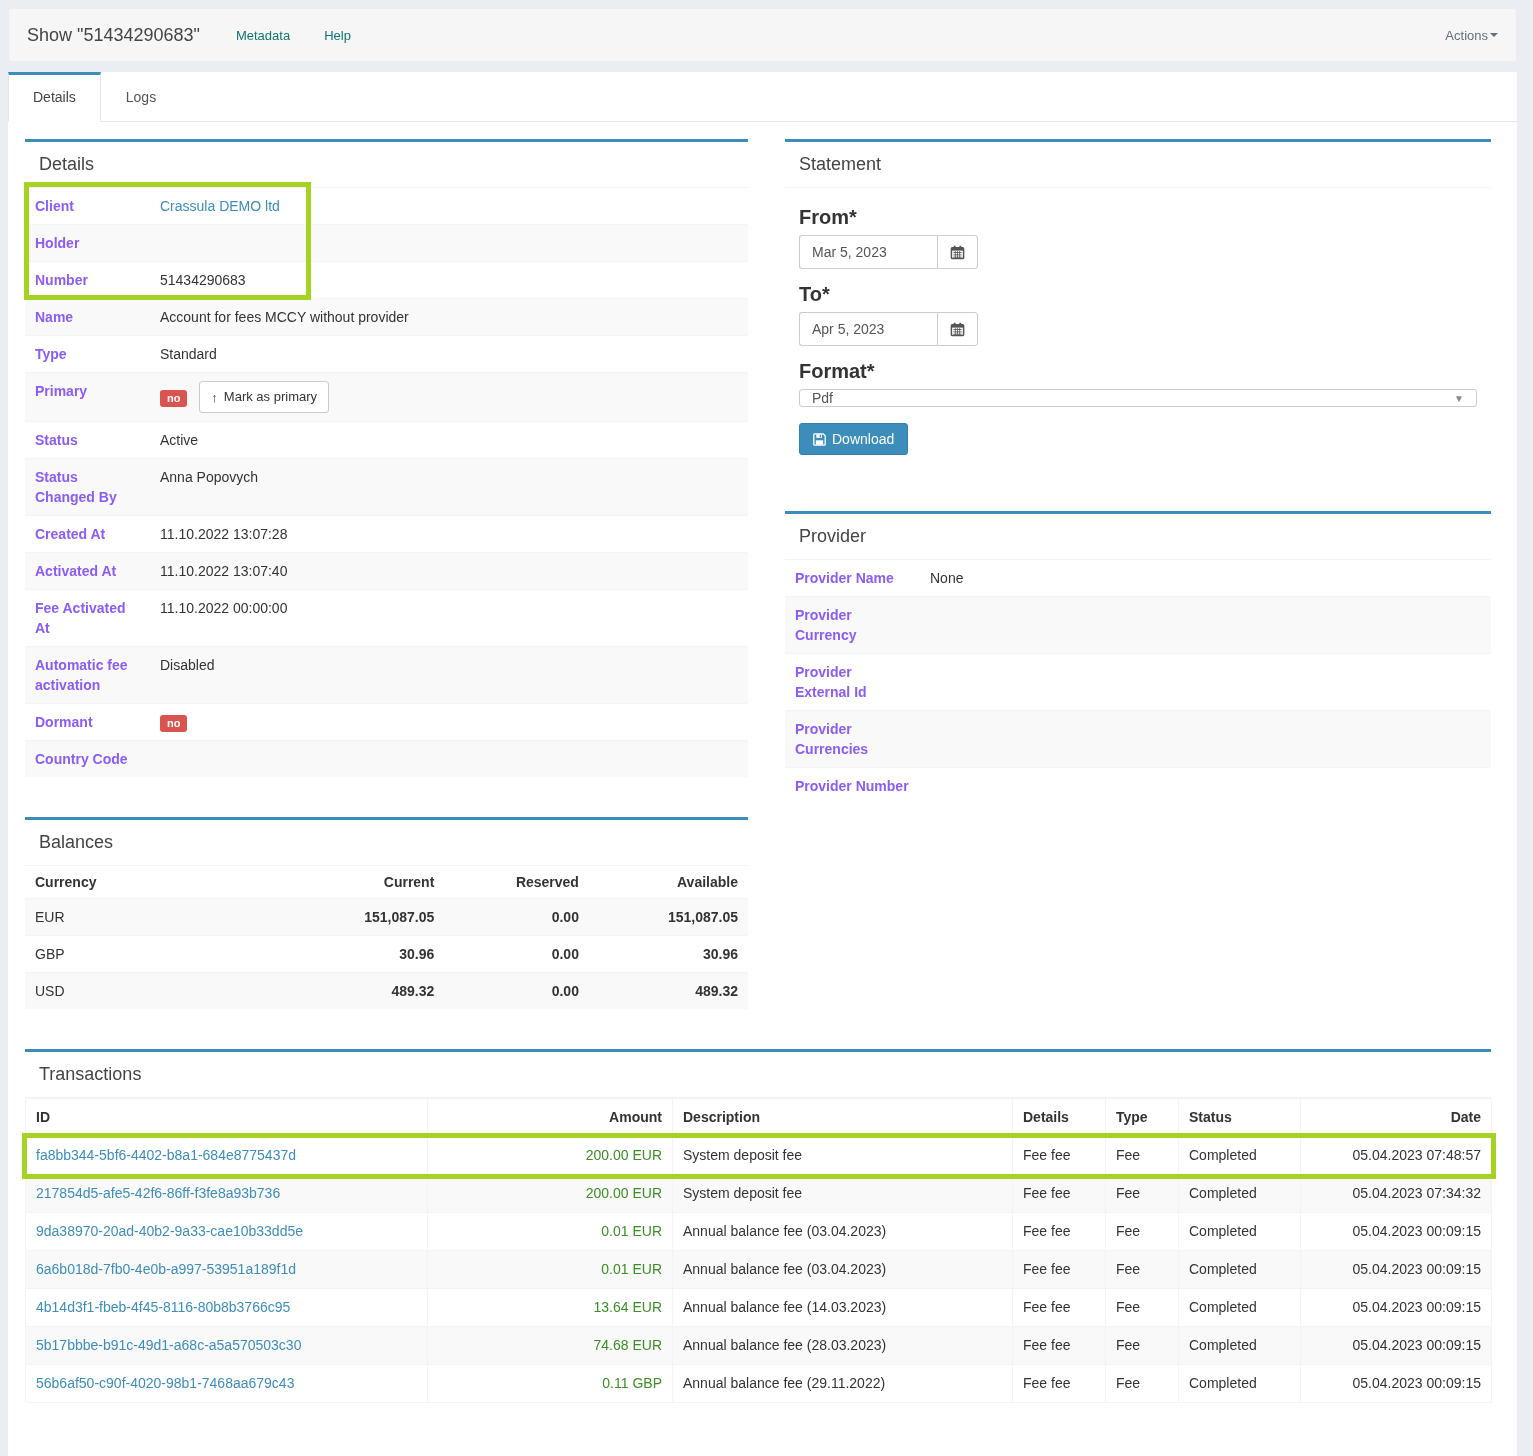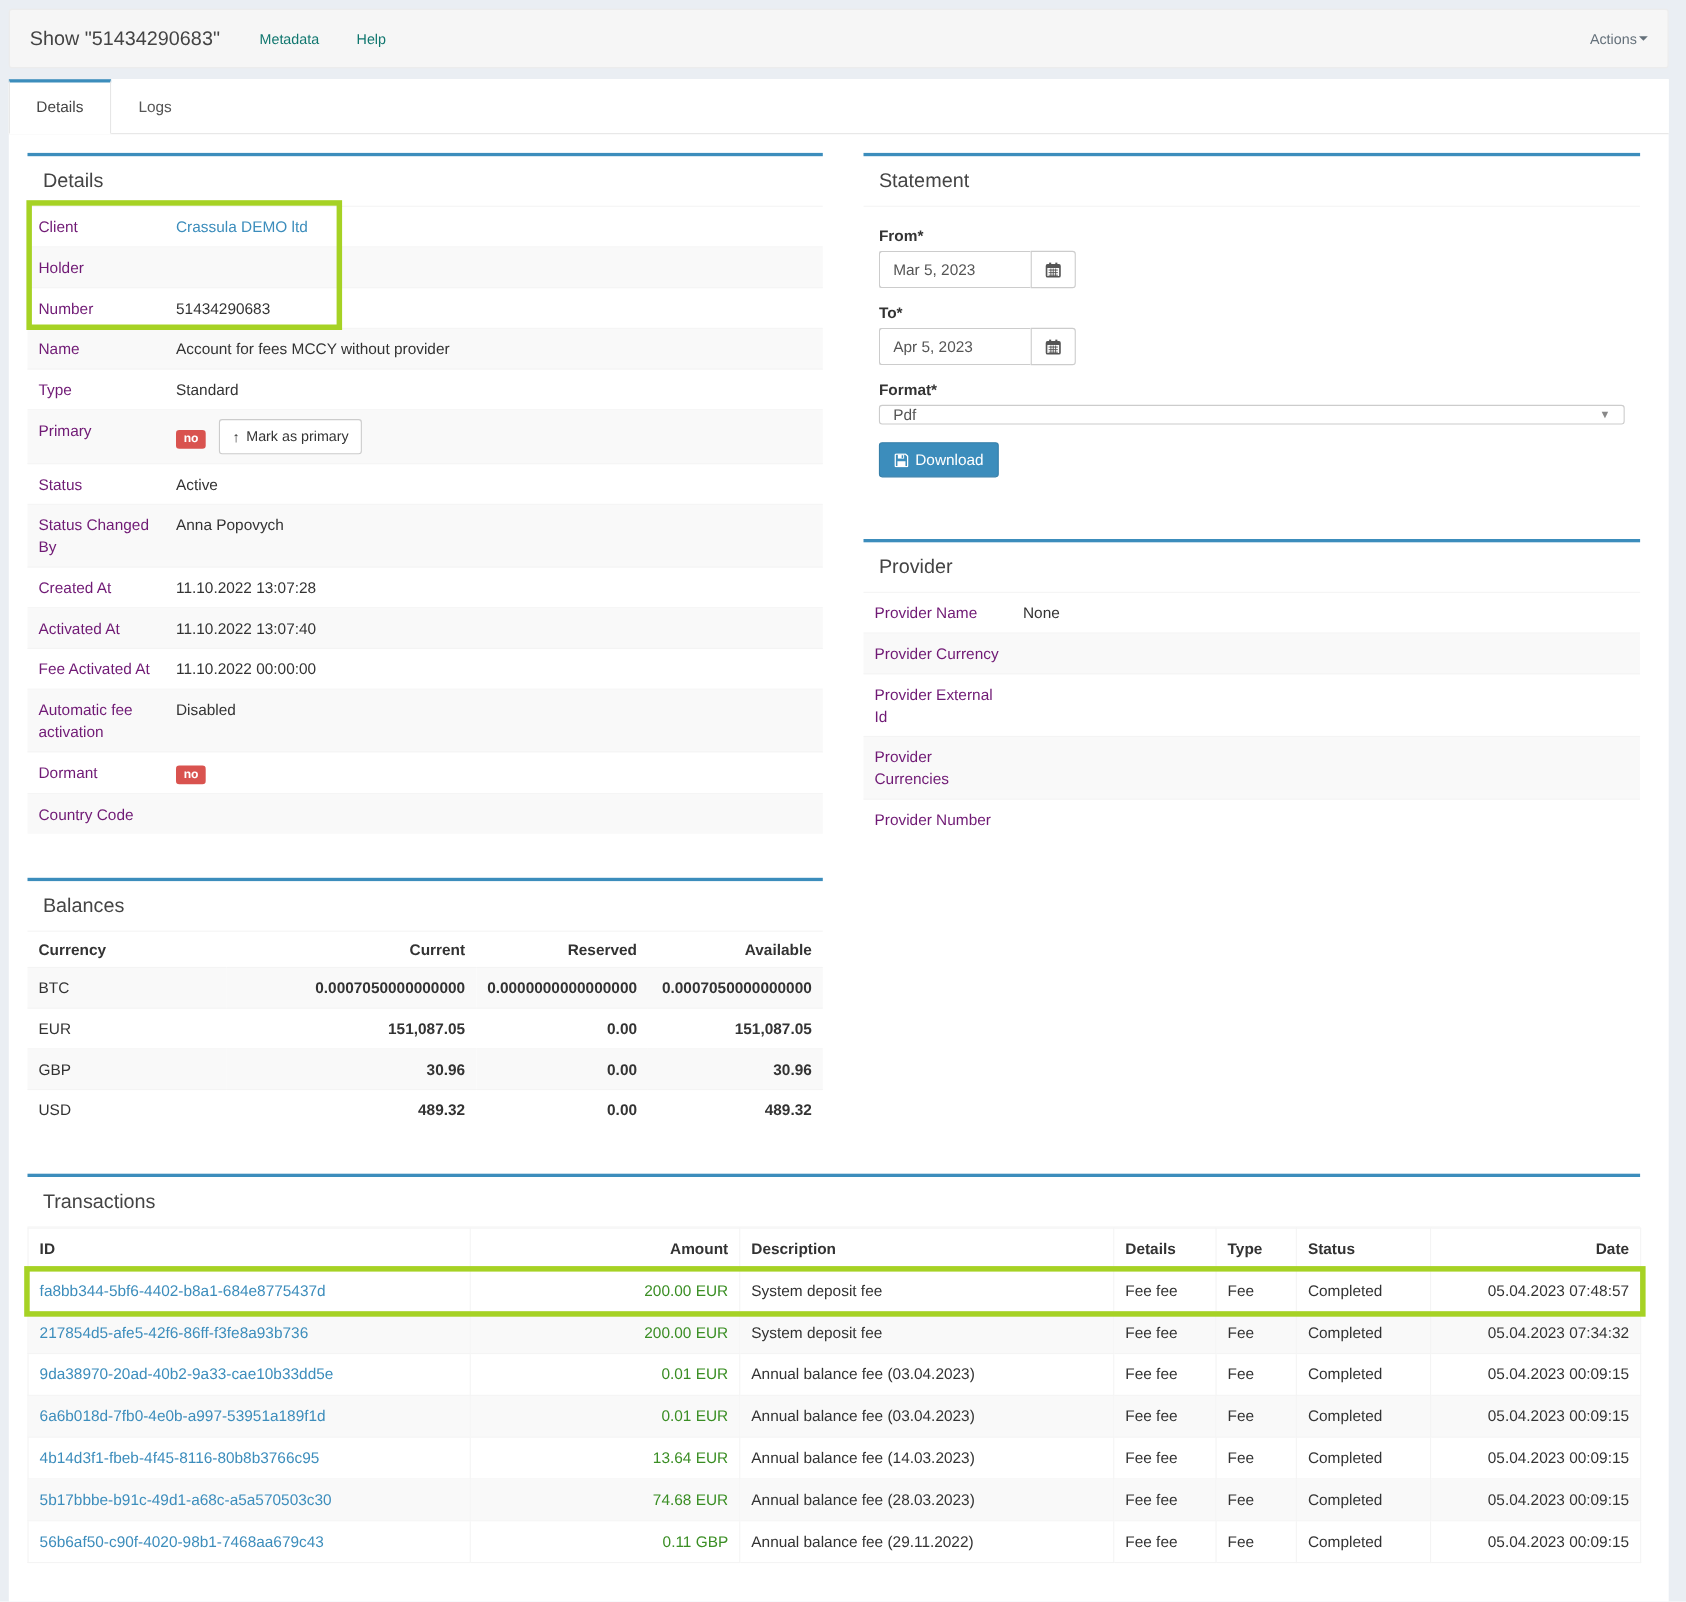--- a/index.html
+++ b/index.html
@@ -45,21 +45,21 @@
   .col-left{width:723px;flex:0 0 723px;}
   .col-right{flex:1;}
   
   .panel{background:#fff;border-top:3px solid var(--accent);margin-bottom:40px;position:relative;}
   .panel-h{font-size:18px;font-weight:400;color:#444;padding:12px 14px;border-bottom:1px solid var(--row-line);margin:0;}
   
   table{border-collapse:collapse;width:100%;}
   .kv td{padding:8px 10px;vertical-align:top;border-top:1px solid var(--row-line);line-height:20px;}
   .kv tr:first-child td{border-top:none;}
   .kv tr:nth-child(even){background:var(--stripe);}
-  .kv td.k{font-weight:normal;width:125px;color:#701a75;}
+  .kv td.k{font-weight:bold;width:125px;color:#8b5cf6;}
   .kv.provider td.k{width:135px;}
   a.link{color:var(--accent);text-decoration:none;cursor:pointer;}
   .badge-no{display:inline-block;background:var(--danger);color:#fff;font-size:11px;font-weight:bold;padding:3px 7px;border-radius:3px;line-height:11px;}
   .btn-light{
     display:inline-flex;align-items:center;gap:6px;margin-left:8px;
     background:#fff;border:1px solid #ccc;border-radius:3px;
     padding:5px 11px;font-size:13px;color:#333;cursor:pointer;
   }
   .arrow-up{font-weight:bold;font-size:13px;line-height:13px;}
   
@@ -70,21 +70,21 @@
   
   .balances th{padding:8px 10px;text-align:right;font-size:14px;border-bottom:1px solid var(--row-line);}
   .balances th:first-child{text-align:left;}
   .balances td{padding:8px 10px;text-align:right;border-top:1px solid var(--row-line);line-height:20px;}
   .balances td:first-child{text-align:left;font-weight:400;}
   .balances td.num{font-weight:bold;}
   .balances tbody tr:nth-child(odd){background:var(--stripe);}
   .balances col.c1{width:26%;} .balances col.c2{width:32%;} .balances col.c3{width:20%;} .balances col.c4{width:22%;}
   
   .stmt-body{padding:4px 14px 16px 14px;}
-  .form-label{font-weight:bold;font-size:14px;margin:14px 0 6px 0;color:#333;}
+  .form-label{font-weight:bold;font-size:20px;margin:14px 0 6px 0;color:#333;}
   .input-group{display:flex;width:179px;}
   .input-group input{
     flex:1;height:34px;border:1px solid #ccc;border-right:none;border-radius:3px 0 0 3px;
     padding:6px 12px;font-size:14px;color:#555;font-family:inherit;outline:none;min-width:0;
   }
   .addon{
     width:41px;height:34px;border:1px solid #ccc;border-radius:0 3px 3px 0;
     display:flex;align-items:center;justify-content:center;background:#fff;cursor:pointer;
   }
   .select-box{
@@ -216,26 +216,20 @@
               </colgroup>
             <thead>
               <tr>
                 <th>Currency</th>
                 <th>Current</th>
                 <th>Reserved</th>
                 <th>Available</th>
               </tr>
             </thead>
             <tbody>
-              <tr>
-                <td>BTC</td>
-                <td class="num">0.0007050000000000</td>
-                <td class="num">0.0000000000000000</td>
-                <td class="num">0.0007050000000000</td>
-              </tr>
               <tr>
                 <td>EUR</td>
                 <td class="num">151,087.05</td>
                 <td class="num">0.00</td>
                 <td class="num">151,087.05</td>
               </tr>
               <tr>
                 <td>GBP</td>
                 <td class="num">30.96</td>
                 <td class="num">0.00</td>

